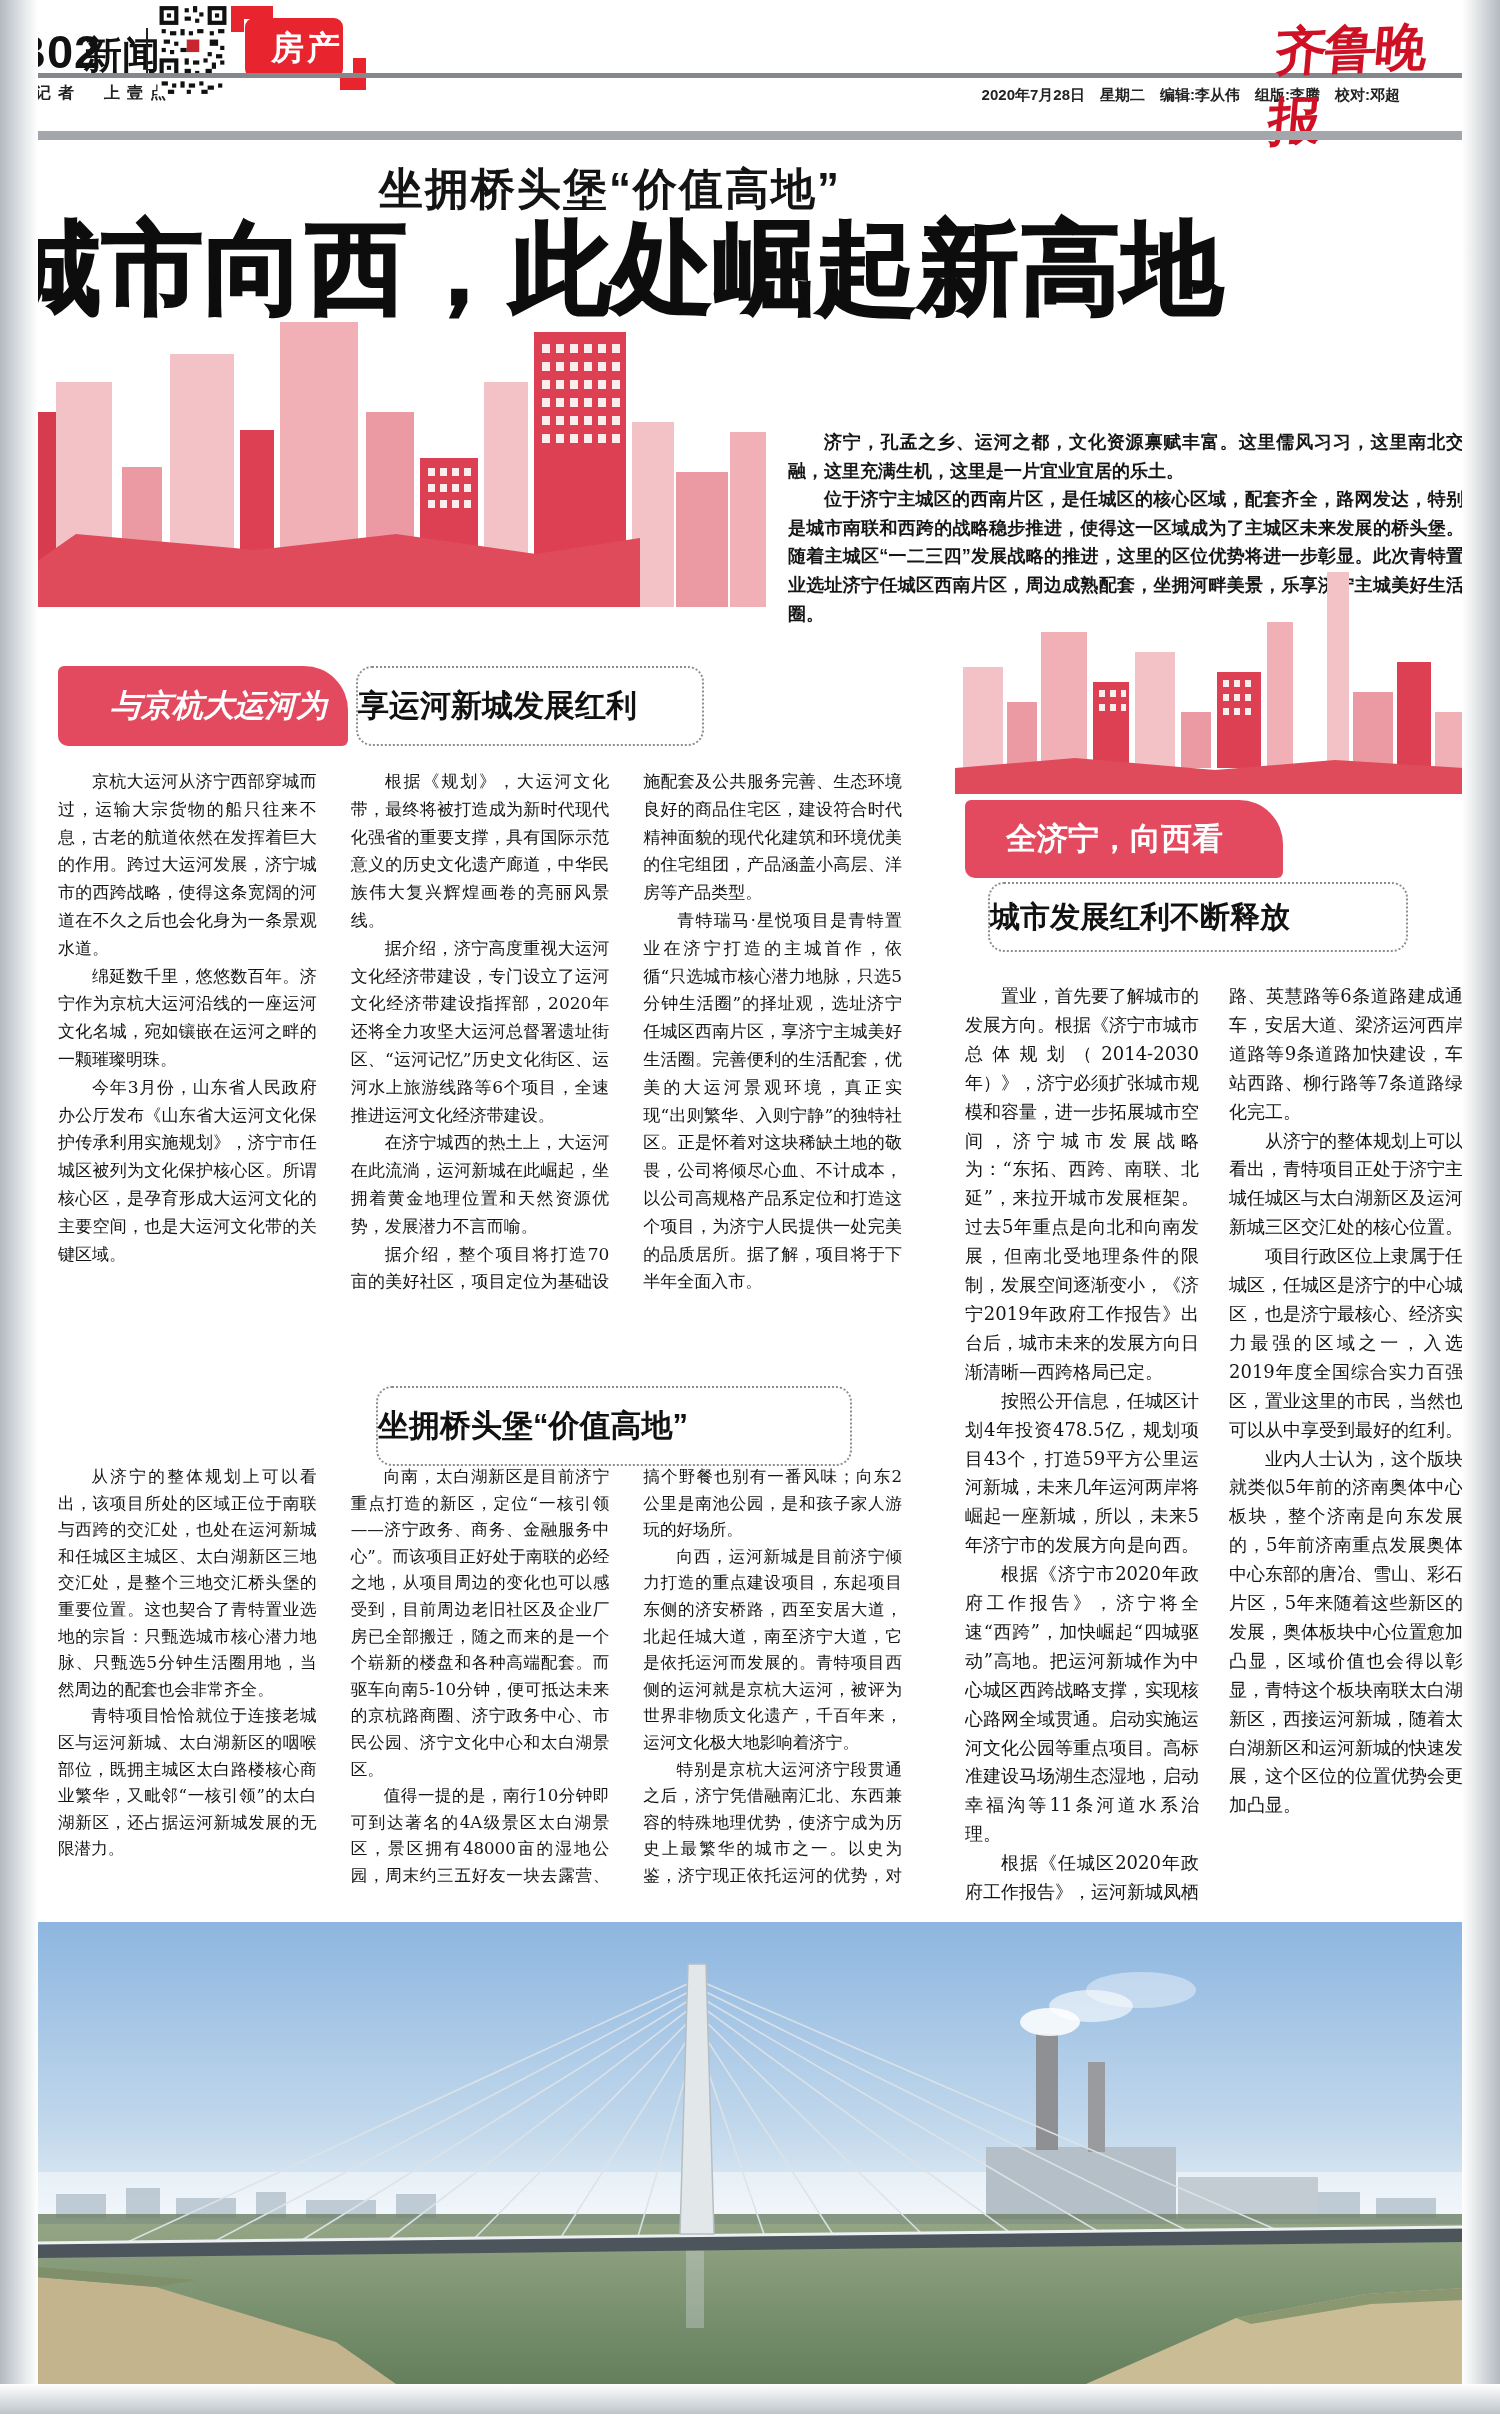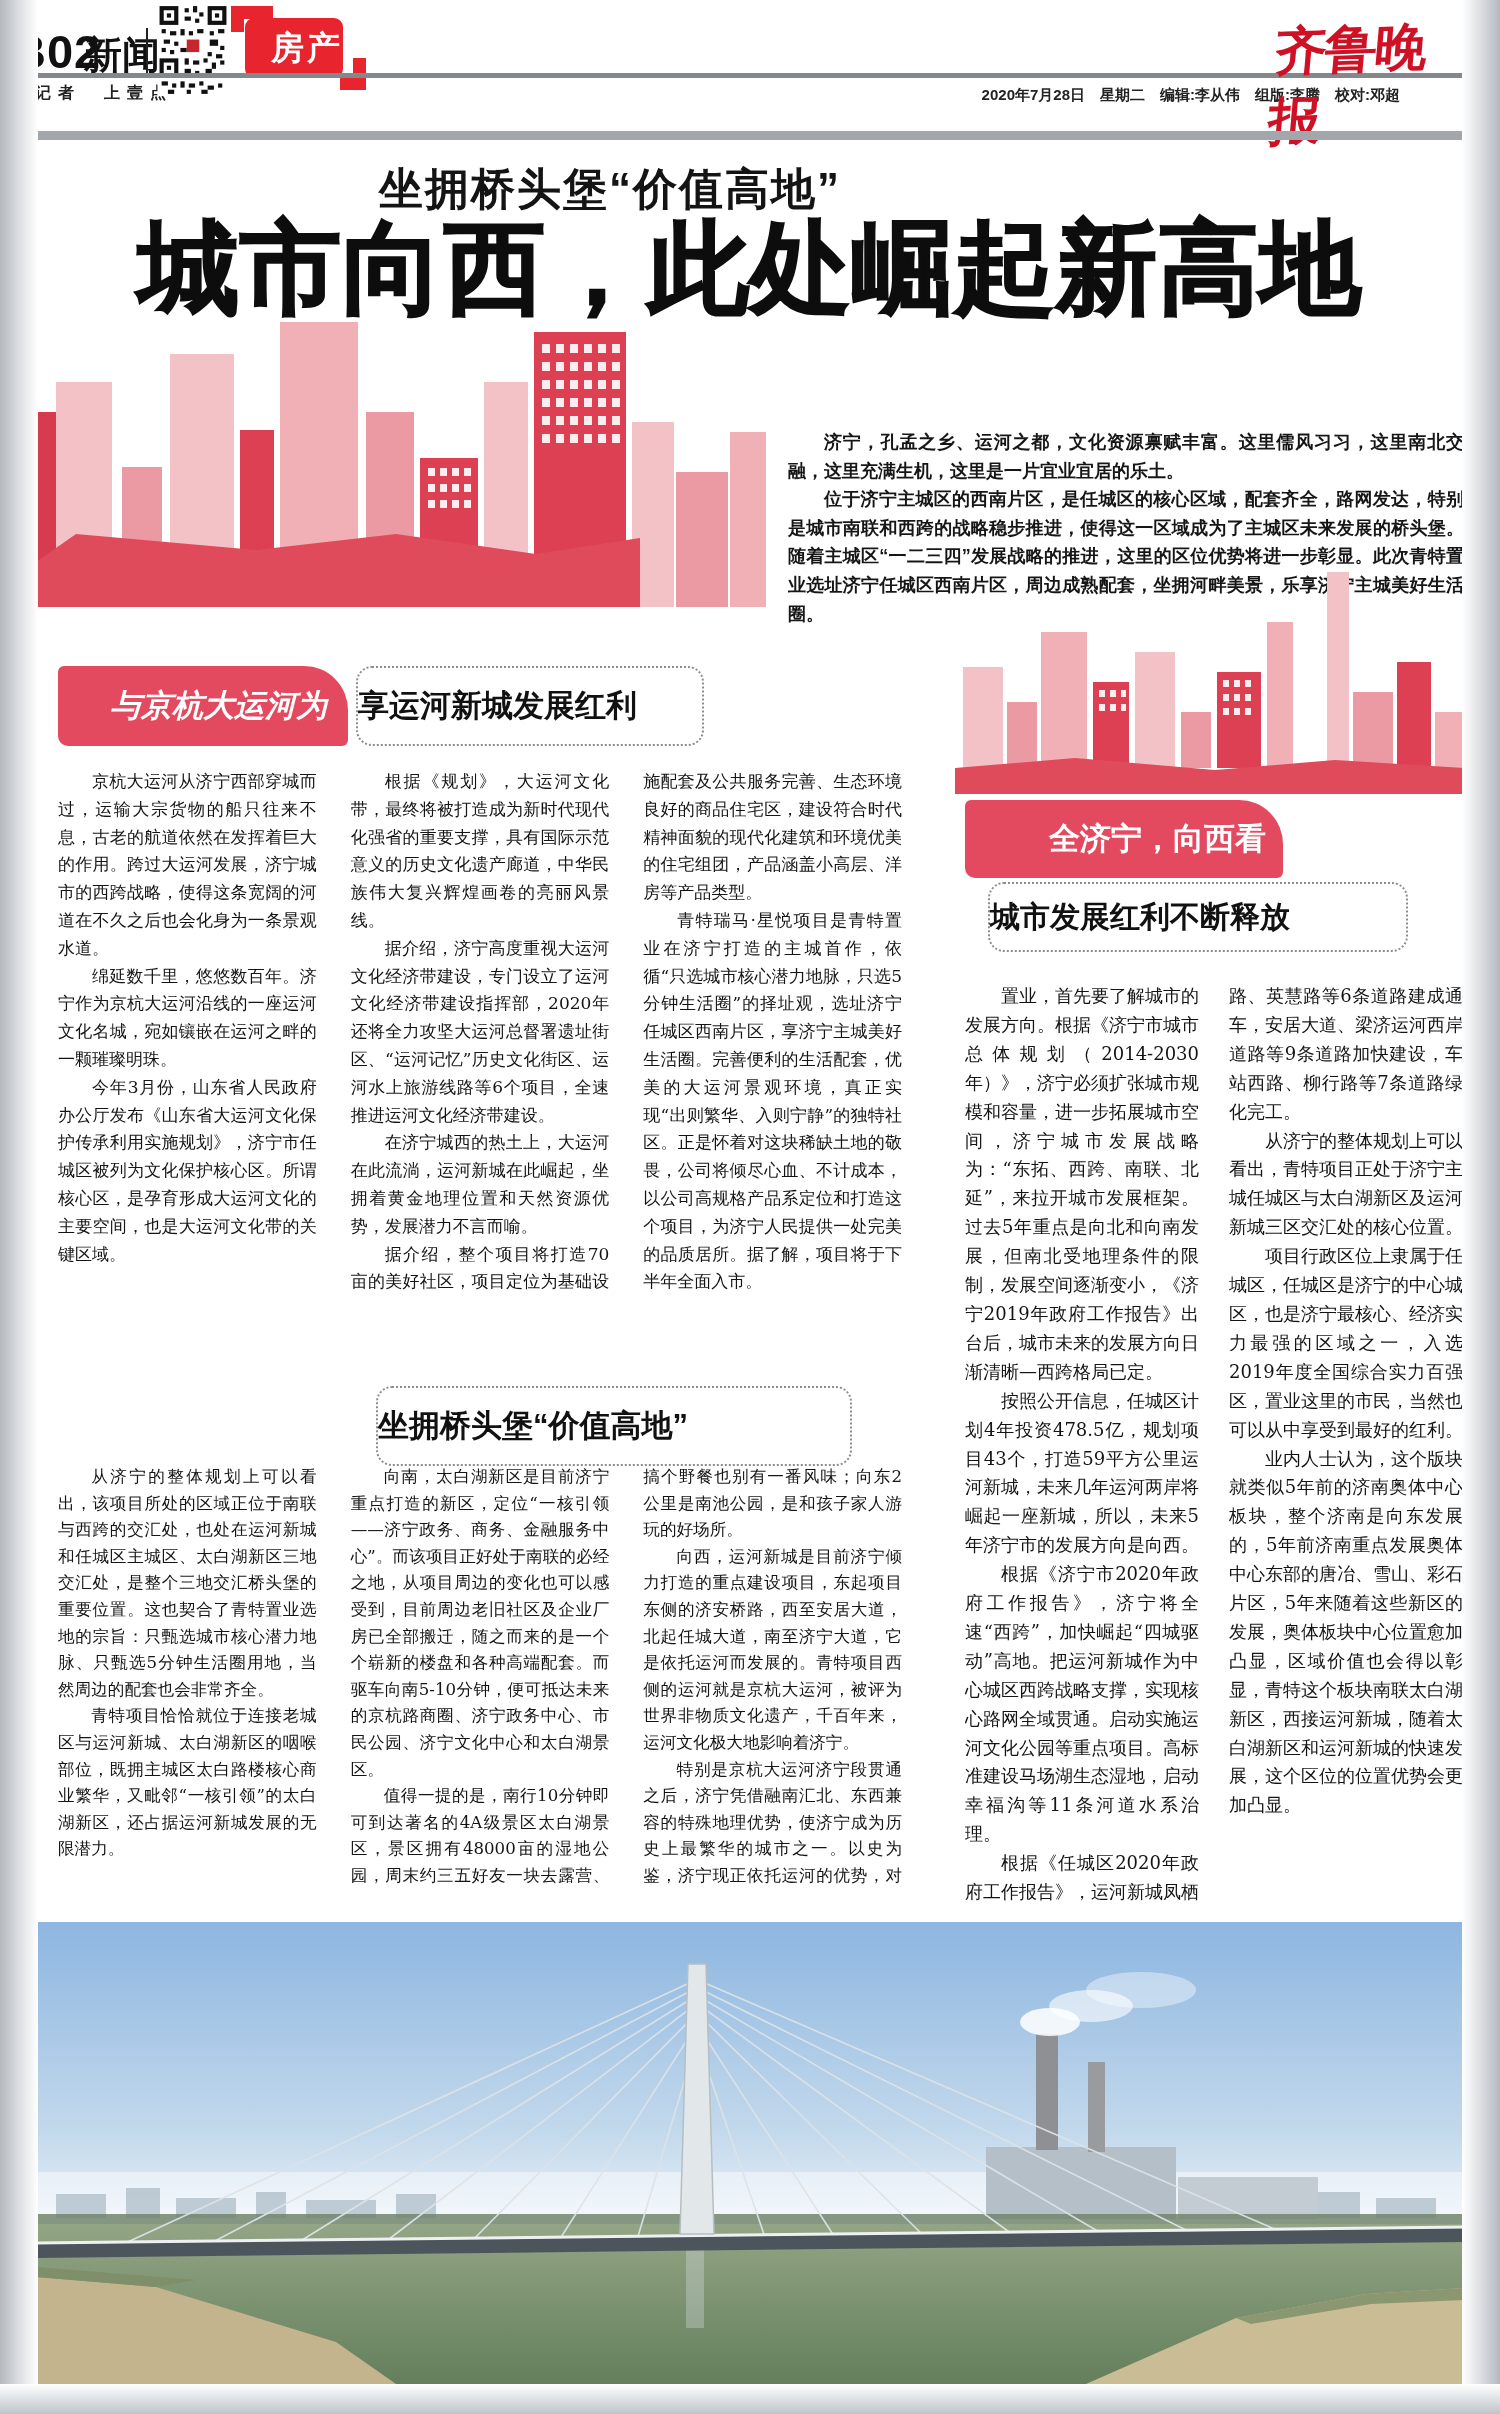--- a/index.html
+++ b/index.html
@@ -23,36 +23,36 @@
     font-size:33px;font-weight:900;text-align:right;line-height:60px;letter-spacing:3px;}
   .bracket-br{left:340px;top:58px;width:26px;height:32px;border-bottom:13px solid #e8252e;border-right:13px solid #e8252e;box-sizing:border-box;}
   .rule-1{left:0;top:73px;width:1500px;height:5px;background:#84878b;}
   .dateline{left:0;top:86px;width:1400px;font-size:15px;font-weight:600;color:#222;text-align:right;}
   .brand{left:1272px;top:14px;width:196px;font-size:52px;font-weight:900;color:#cf1125;
     font-family:"DejaVu Serif",serif;transform:skewX(-7deg) rotate(-2deg);letter-spacing:-2px;}
   .rule-2{left:36px;top:131px;width:1428px;height:9px;background:#a3a7ac;}
 
   
   .kicker{left:0;top:160px;width:1500px;text-align:center;font-size:44px;font-weight:900;color:#141414;transform:translateX(-140px);letter-spacing:2px;}
-  .main-title{left:0;top:210px;width:1500px;text-align:center;font-size:101px;font-weight:900;color:#0d0d0d;
+  .main-title{left:0;top:210px;width:1500px;font-size:101px;font-weight:900;color:#0d0d0d;
     letter-spacing:1px;line-height:1.16;-webkit-text-stroke:2px #0d0d0d;}
 
   
   .intro{left:788px;top:428px;width:676px;font-size:18px;line-height:28.6px;font-weight:600;color:#161616;text-align:justify;}
   .intro p{margin:0;text-indent:2em;}
 
   
   .red-label{background:#e34a5f;color:#fff;font-weight:900;border-radius:6px 44px 6px 10px;box-sizing:border-box;}
   .dotted-box{background:#fff;border:2.5px dotted #8d8d8d;border-radius:16px;color:#111;font-weight:900;box-sizing:border-box;}
 
   .label-canal{left:58px;top:666px;width:290px;height:80px;font-size:31px;line-height:80px;padding-left:52px;font-style:italic;}
   .title-canal{left:356px;top:666px;width:348px;height:80px;font-size:31px;line-height:76px;}
   .label-core{left:58px;top:1386px;width:306px;height:80px;font-size:29px;line-height:80px;padding-left:40px;}
   .title-core{left:376px;top:1386px;width:476px;height:80px;font-size:31px;line-height:76px;}
-  .label-west{left:965px;top:800px;width:318px;height:78px;font-size:31px;line-height:78px;padding-left:84px;}
+  .label-west{left:965px;top:800px;width:318px;height:78px;font-size:31px;line-height:78px;padding-left:41px;}
   .title-west{left:988px;top:882px;width:420px;height:70px;font-size:30px;line-height:66px;}
 
   
   .story-body{color:#141414;text-align:justify;overflow:hidden;column-fill:auto;
     font-family:"DejaVu Serif","Liberation Serif",serif;}
   .story-body p{margin:0;text-indent:2em;}
   .body-canal{left:58px;top:768px;width:844px;height:534px;column-count:3;column-gap:34px;font-size:17px;line-height:27.8px;}
   .body-core{left:58px;top:1464px;width:844px;height:452px;column-count:3;column-gap:34px;font-size:16.6px;line-height:26.6px;}
   .body-west{left:965px;top:982px;width:498px;height:925px;column-count:2;column-gap:30px;font-size:18px;line-height:28.9px;}
 

